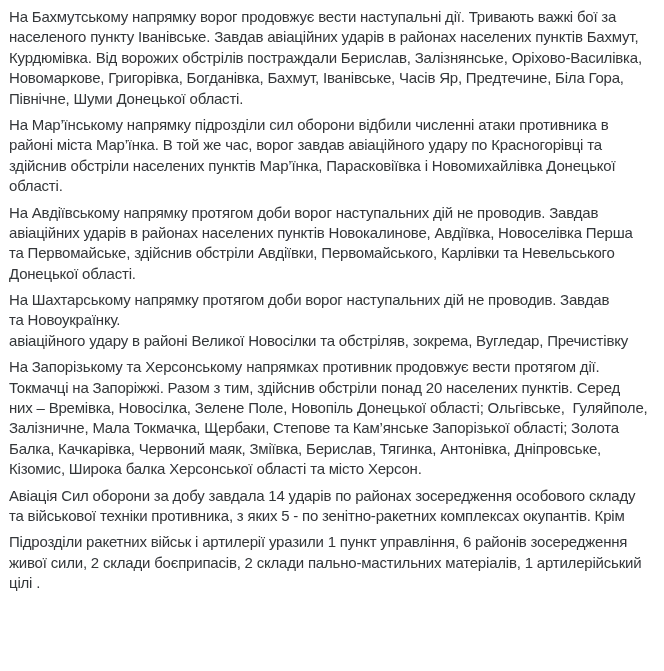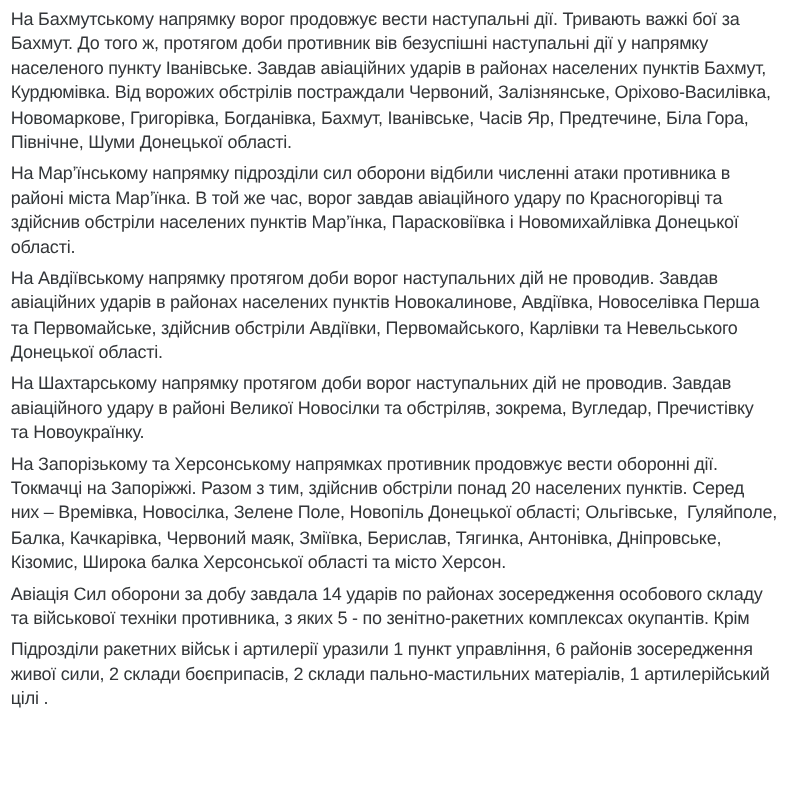--- a/index.html
+++ b/index.html
@@ -31,47 +31,47 @@
     height: 20.4px;
   }
 </style>
 </head>
 <body>
 
 <main class="report">
   <div id="paragraphs-root">
       <p class="para">
         <span class="line">На Бахмутському напрямку ворог продовжує вести наступальні дії. Тривають важкі бої за</span>
-        <span class="line">Бахмут. До того ж, протягом доби противник вів безуспішні наступальні дії у напрямку</span>
         <span class="line">населеного пункту Іванівське. Завдав авіаційних ударів в районах населених пунктів Бахмут,</span>
-        <span class="line">Курдюмівка. Від ворожих обстрілів постраждали Червоний, Залізнянське, Оріхово-Василівка,</span>
+        <span class="line">Курдюмівка. Від ворожих обстрілів постраждали Берислав, Залізнянське, Оріхово-Василівка,</span>
         <span class="line">Новомаркове, Григорівка, Богданівка, Бахмут, Іванівське, Часів Яр, Предтечине, Біла Гора,</span>
         <span class="line">Північне, Шуми Донецької області.</span>
       </p>
       <p class="para">
         <span class="line">На Мар’їнському напрямку підрозділи сил оборони відбили численні атаки противника в</span>
         <span class="line">районі міста Мар’їнка. В той же час, ворог завдав авіаційного удару по Красногорівці та</span>
         <span class="line">здійснив обстріли населених пунктів Мар’їнка, Парасковіївка і Новомихайлівка Донецької</span>
         <span class="line">області.</span>
       </p>
       <p class="para">
         <span class="line">На Авдіївському напрямку протягом доби ворог наступальних дій не проводив. Завдав</span>
         <span class="line">авіаційних ударів в районах населених пунктів Новокалинове, Авдіївка, Новоселівка Перша</span>
         <span class="line">та Первомайське, здійснив обстріли Авдіївки, Первомайського, Карлівки та Невельського</span>
         <span class="line">Донецької області.</span>
       </p>
       <p class="para">
         <span class="line">На Шахтарському напрямку протягом доби ворог наступальних дій не проводив. Завдав</span>
+        <span class="line">та Новоукраїнку.</span>
         <span class="line">авіаційного удару в районі Великої Новосілки та обстріляв, зокрема, Вугледар, Пречистівку</span>
-        <span class="line">та Новоукраїнку.</span>
       </p>
       <p class="para">
-        <span class="line">На Запорізькому та Херсонському напрямках противник продовжує вести оборонні дії.</span>
+        <span class="line">На Запорізькому та Херсонському напрямках противник продовжує вести протягом дії.</span>
         <span class="line">Токмачці на Запоріжжі. Разом з тим, здійснив обстріли понад 20 населених пунктів. Серед</span>
         <span class="line">них – Времівка, Новосілка, Зелене Поле, Новопіль Донецької області; Ольгівське,  Гуляйполе,</span>
+        <span class="line">Залізничне, Мала Токмачка, Щербаки, Степове та Кам’янське Запорізької області; Золота</span>
         <span class="line">Балка, Качкарівка, Червоний маяк, Зміївка, Берислав, Тягинка, Антонівка, Дніпровське,</span>
         <span class="line">Кізомис, Широка балка Херсонської області та місто Херсон.</span>
       </p>
       <p class="para">
         <span class="line">Авіація Сил оборони за добу завдала 14 ударів по районах зосередження особового складу</span>
         <span class="line">та військової техніки противника, з яких 5 - по зенітно-ракетних комплексах окупантів. Крім</span>
       </p>
       <p class="para">
         <span class="line">Підрозділи ракетних військ і артилерії уразили 1 пункт управління, 6 районів зосередження</span>
         <span class="line">живої сили, 2 склади боєприпасів, 2 склади пально-мастильних матеріалів, 1 артилерійський</span>

